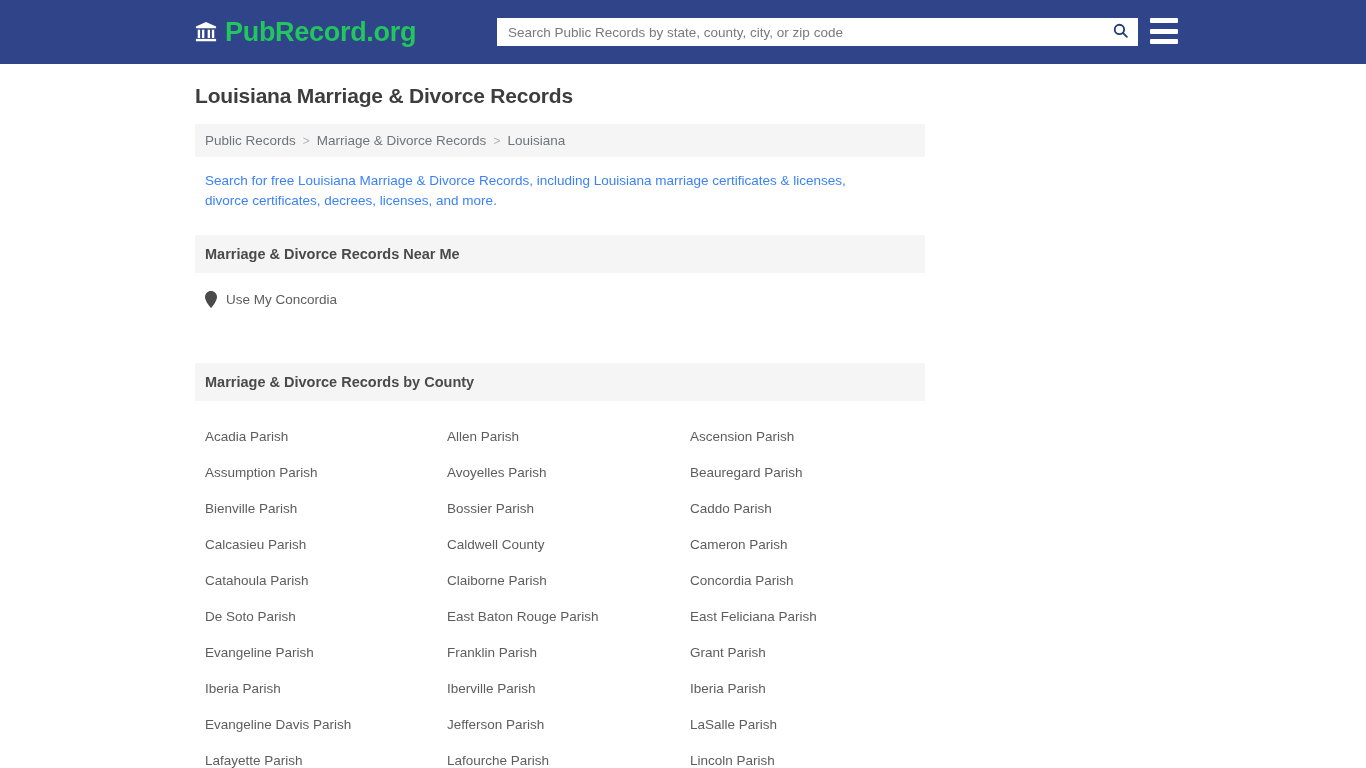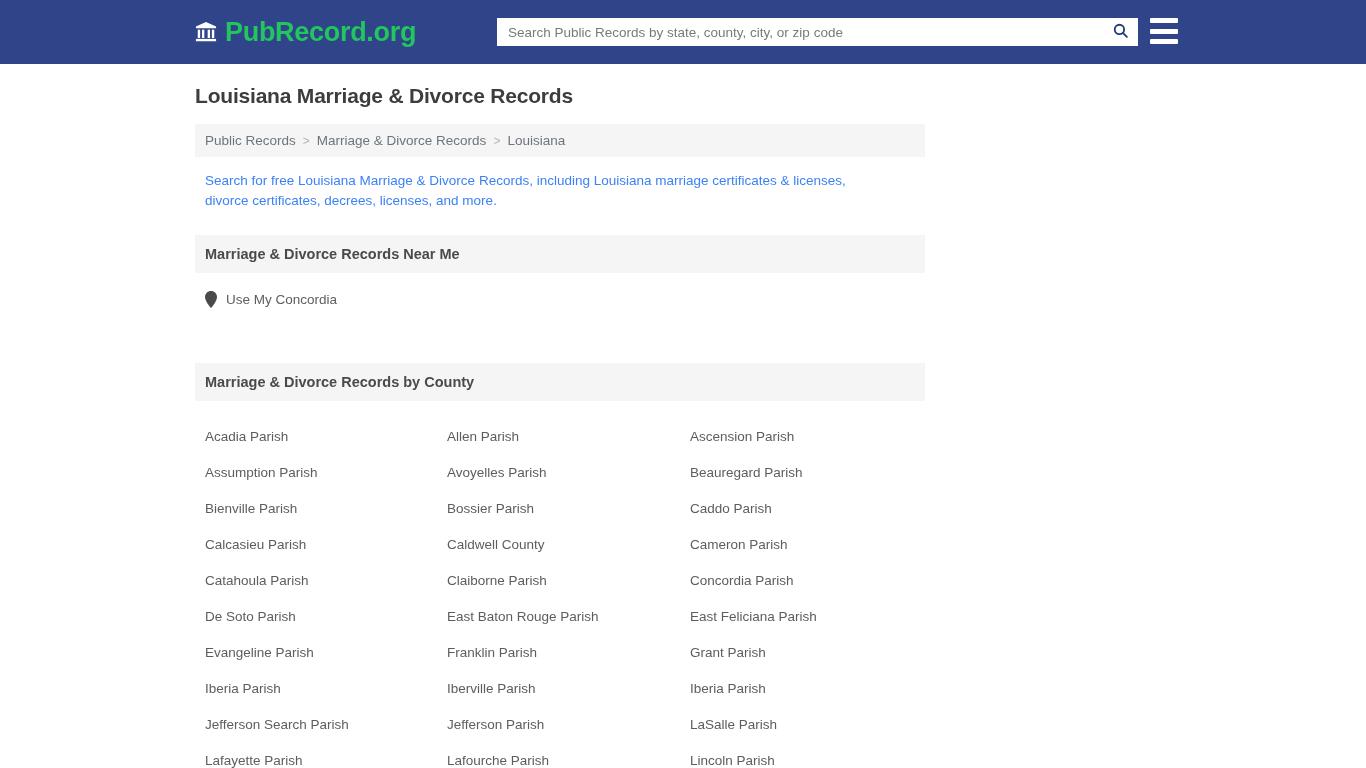--- a/index.html
+++ b/index.html
@@ -239,21 +239,21 @@
         <a class="county-link" href="#">Concordia Parish</a>
         <a class="county-link" href="#">De Soto Parish</a>
         <a class="county-link" href="#">East Baton Rouge Parish</a>
         <a class="county-link" href="#">East Feliciana Parish</a>
         <a class="county-link" href="#">Evangeline Parish</a>
         <a class="county-link" href="#">Franklin Parish</a>
         <a class="county-link" href="#">Grant Parish</a>
         <a class="county-link" href="#">Iberia Parish</a>
         <a class="county-link" href="#">Iberville Parish</a>
         <a class="county-link" href="#">Iberia Parish</a>
-        <a class="county-link" href="#">Jefferson Search Parish</a>
+        <a class="county-link" href="#">Evangeline Davis Parish</a>
         <a class="county-link" href="#">Jefferson Parish</a>
         <a class="county-link" href="#">LaSalle Parish</a>
         <a class="county-link" href="#">Lafayette Parish</a>
         <a class="county-link" href="#">Lafourche Parish</a>
         <a class="county-link" href="#">Lincoln Parish</a>
       </div>
 
   </div>
 </div>
 

